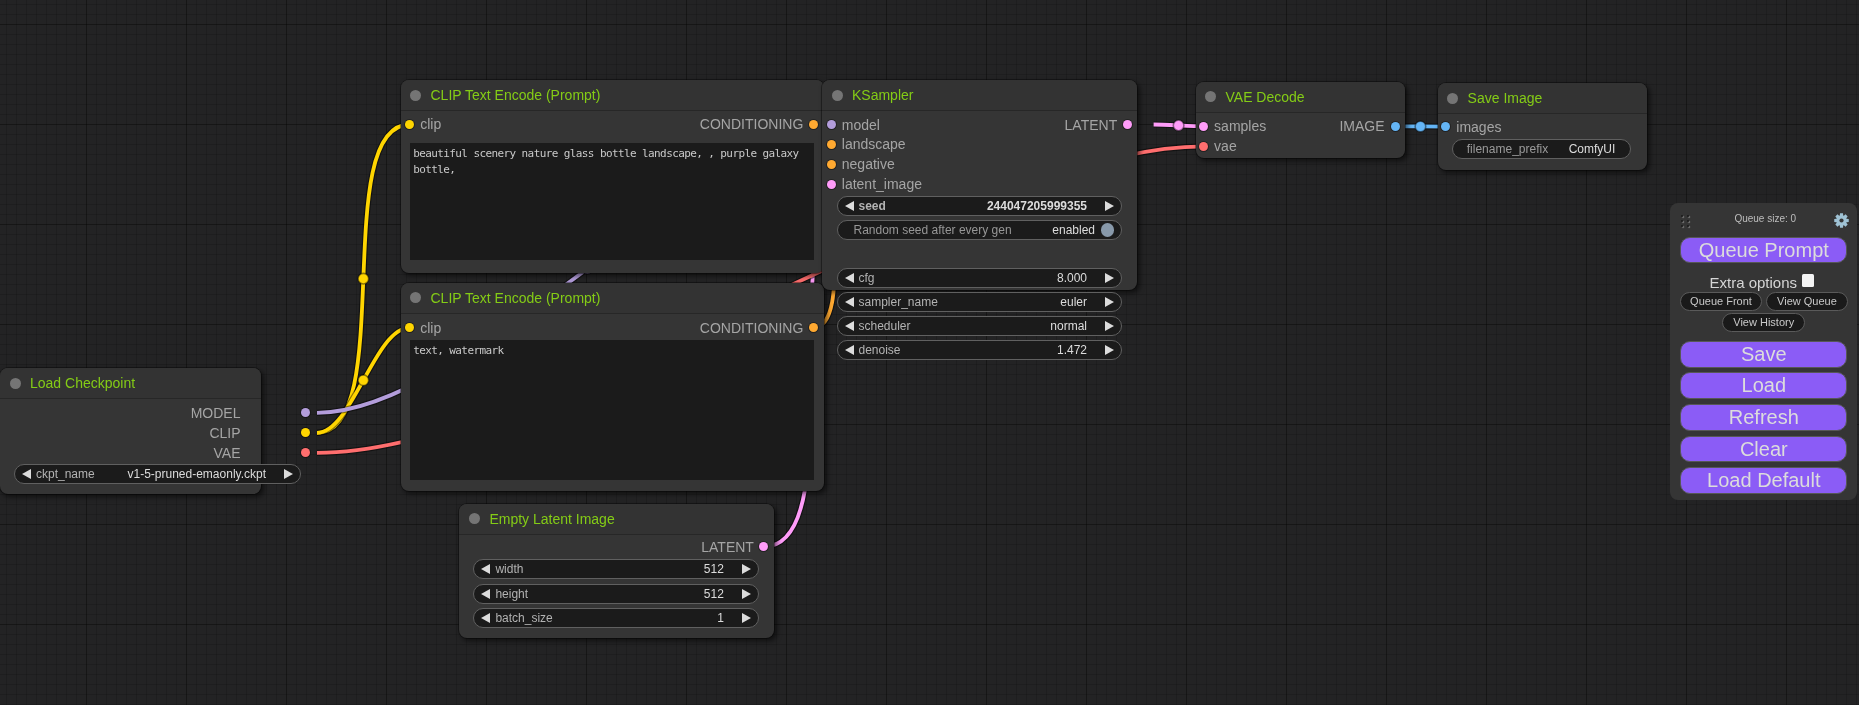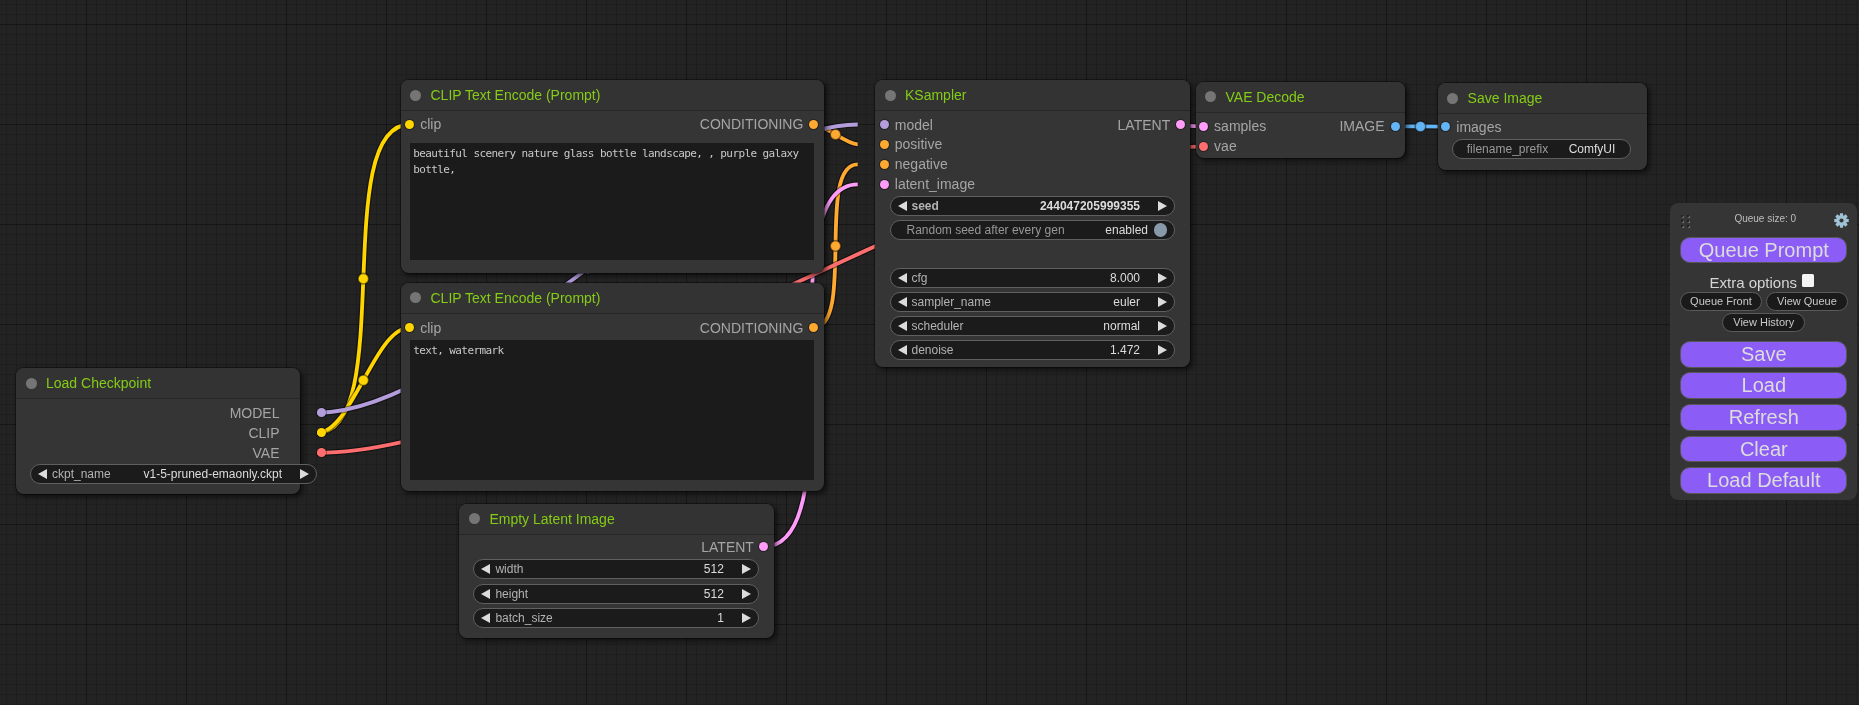--- a/index.html
+++ b/index.html
@@ -80,21 +80,21 @@
     <path d="M 317 412.8 C 470.18970673645146 412.8, 704.5102932635486 124.5, 857.7 124.5" stroke="#B39DDB" stroke-width="3.8" fill="none"></path>
     <circle cx="587.35" cy="268.65" r="5.3" fill="#B39DDB" stroke="rgba(0,0,0,0.45)" stroke-width="1.6"></circle>
     <path d="M 1153.6 124.5 C 1166.1080973772991 124.5, 1191.0919026227007 126.3, 1203.6 126.3" stroke="rgba(0,0,0,0.45)" stroke-width="6.2" fill="none"></path>
     <path d="M 1153.6 124.5 C 1166.1080973772991 124.5, 1191.0919026227007 126.3, 1203.6 126.3" stroke="#FF9CF9" stroke-width="3.8" fill="none"></path>
     <circle cx="1178.6" cy="125.4" r="5.3" fill="#FF9CF9" stroke="rgba(0,0,0,0.45)" stroke-width="1.6"></circle>
     <path d="M 1395.1 126.3 C 1407.7752218915489 126.3, 1433.124778108451 126.6, 1445.8 126.6" stroke="rgba(0,0,0,0.45)" stroke-width="6.2" fill="none"></path>
     <path d="M 1395.1 126.3 C 1407.7752218915489 126.3, 1433.124778108451 126.6, 1445.8 126.6" stroke="#64B5F6" stroke-width="3.8" fill="none"></path>
     <circle cx="1420.4499999999998" cy="126.44999999999999" r="5.3" fill="#64B5F6" stroke="rgba(0,0,0,0.45)" stroke-width="1.6"></circle>
   </svg>
 
-<div class="node" style="left:16px;top:368px;width:261px;height:126px;padding-left:23px;">
+<div class="node" style="left:0;top:368px;width:261px;height:126px;">
   <div class="ntitle">
     <span class="ndot"></span>
     <span class="ntext">Load Checkpoint</span>
   </div>
   <span class="slot" style="left:300.5px;top:40.3px;background:#B39DDB;"></span>
   <span class="slab r" style="right:20.5px;top:34.8px;">MODEL</span>
   <span class="slot" style="left:300.5px;top:60.3px;background:#FFD500;"></span>
   <span class="slab r" style="right:20.5px;top:54.8px;">CLIP</span>
   <span class="slot" style="left:300.5px;top:80.3px;background:#FF6E6E;"></span>
   <span class="slab r" style="right:20.5px;top:74.8px;">VAE</span>
@@ -150,29 +150,29 @@
     <span class="arrR"></span>
   </div>
   <div class="widget" style="left:14px;top:104.6px;width:285.5px;">
     <span class="arrL"></span>
     <span class="wlabel">batch_size</span>
     <span class="wvalue">1</span>
     <span class="arrR"></span>
   </div>
 </div>
 
-<div class="node" style="left:875px;top:80px;width:314.8px;height:287px;">
+<div class="node" style="left:822px;top:80px;width:314.8px;height:210px;">
   <div class="ntitle">
     <span class="ndot"></span>
     <span class="ntext">KSampler</span>
   </div>
   <span class="slot" style="left:4.8px;top:40px;background:#B39DDB;"></span>
   <span class="slab" style="left:19.8px;top:34.5px;">model</span>
   <span class="slot" style="left:4.8px;top:59.8px;background:#FFA931;"></span>
-  <span class="slab" style="left:19.8px;top:54.3px;">positive</span>
+  <span class="slab" style="left:19.8px;top:54.3px;">landscape</span>
   <span class="slot" style="left:4.8px;top:79.8px;background:#FFA931;"></span>
   <span class="slab" style="left:19.8px;top:74.3px;">negative</span>
   <span class="slot" style="left:4.8px;top:99.8px;background:#FF9CF9;"></span>
   <span class="slab" style="left:19.8px;top:94.3px;">latent_image</span>
   <span class="slot" style="left:300.7px;top:40px;background:#FF9CF9;"></span>
   <span class="slab r" style="right:19.6px;top:34.5px;">LATENT</span>
   <div class="widget" style="left:14.5px;top:116px;width:285.5px;font-weight:bold;">
     <span class="arrL"></span>
     <span class="wlabel">seed</span>
     <span class="wvalue">244047205999355</span>

